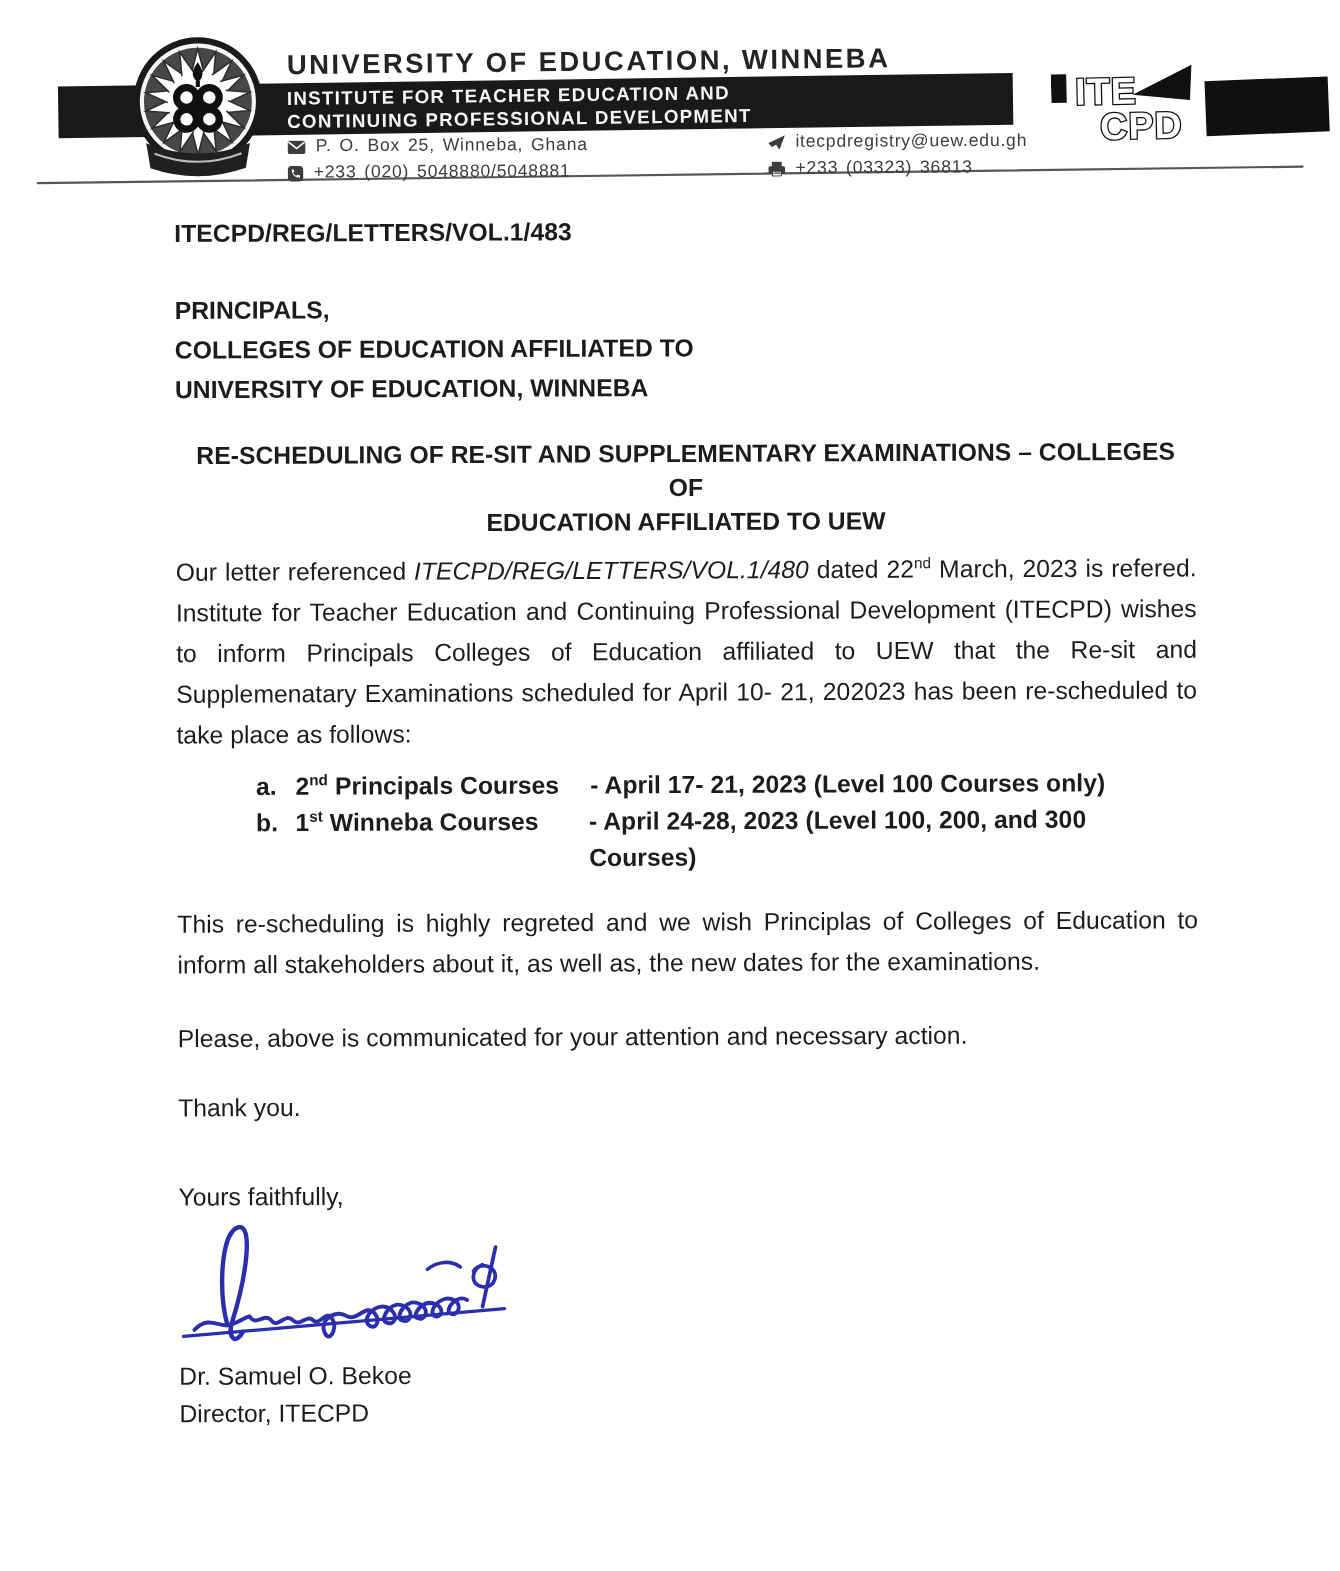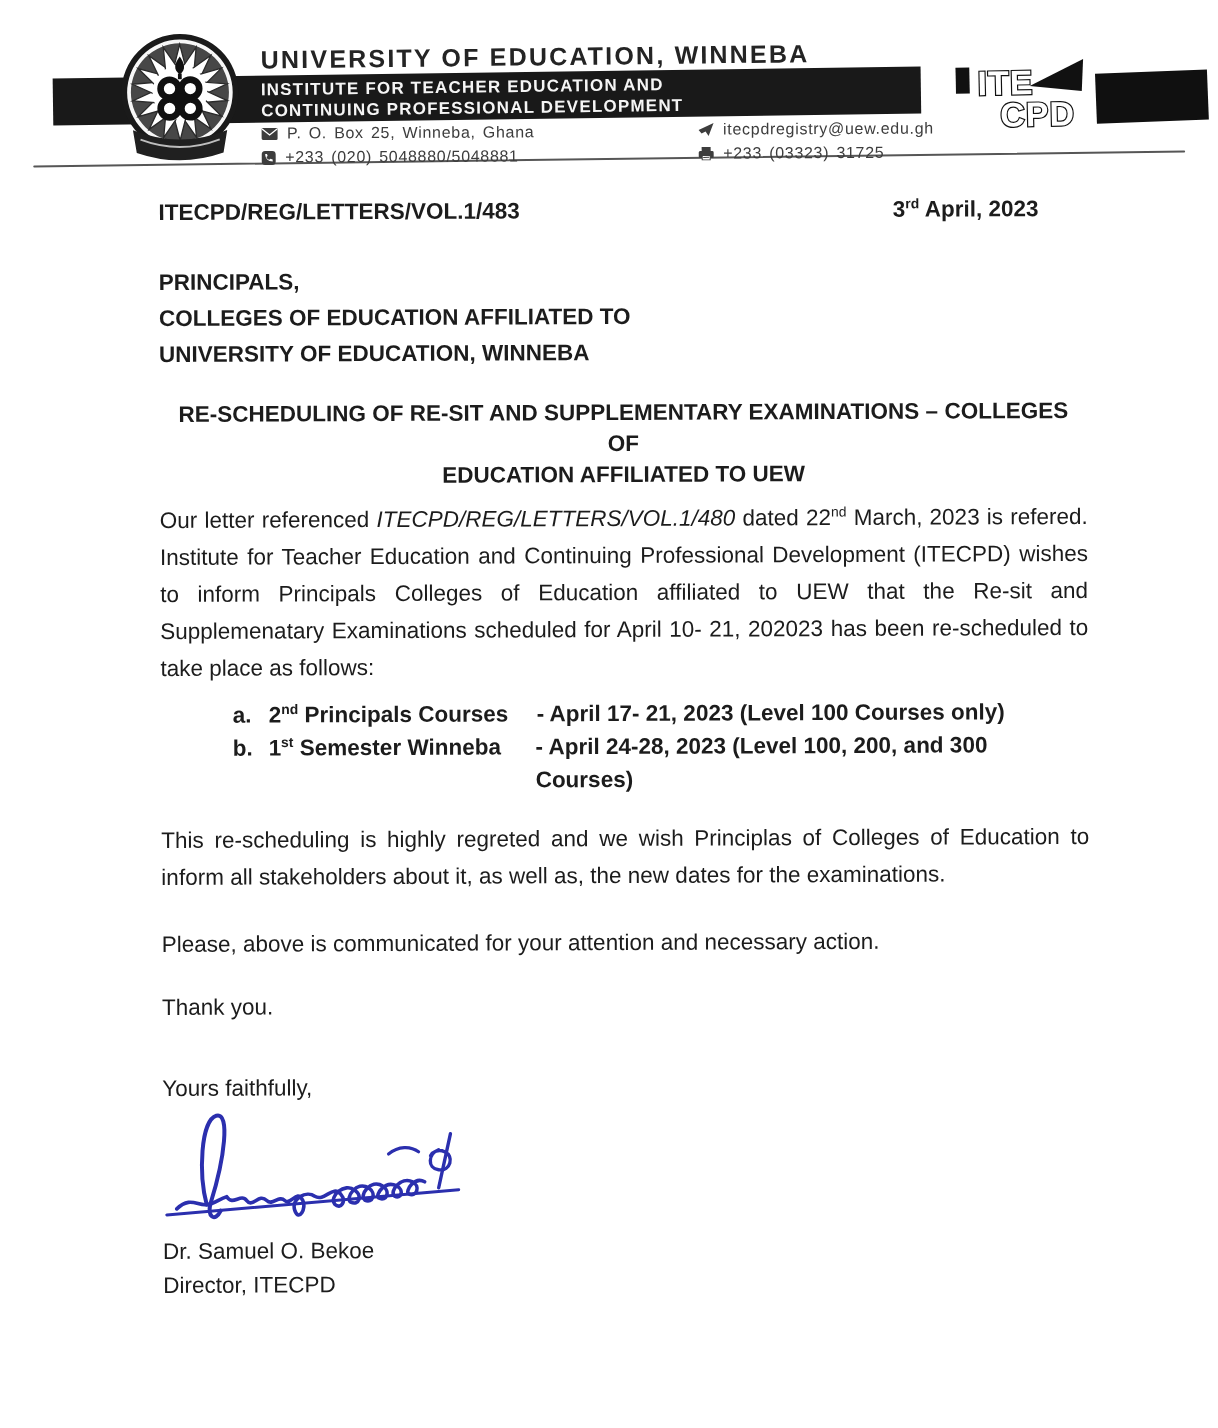--- a/index.html
+++ b/index.html
@@ -143,21 +143,21 @@
       </svg>
       <span>itecpdregistry@uew.edu.gh</span>
     </div>
     <div class="contact-row">
       <svg width="16" height="14" viewBox="0 0 16 14">
         <rect x="3.5" y="0.5" width="9" height="5" fill="#3d3d3d"></rect>
         <rect x="0.5" y="4.5" width="15" height="7" rx="1.5" fill="#3d3d3d"></rect>
         <rect x="4" y="9" width="8" height="4.5" fill="#ffffff" stroke="#3d3d3d" stroke-width="1"></rect>
         <line x1="5" y1="10.8" x2="11" y2="10.8" stroke="#3d3d3d" stroke-width="1"></line>
       </svg>
-      <span>+233 (03323) 31725</span>
+      <span>+233 (03323) 36813</span>
     </div>
   </div>
 
   <div class="itecpd-logo">
     <svg width="138" height="82" viewBox="0 0 138 82">
       <polygon points="74,30 128,4 126,36" fill="#111111"></polygon>
       <rect x="0" y="10" width="14" height="26" fill="#111111"></rect>
       <g font-family="'Liberation Sans',sans-serif" font-weight="bold" font-size="34" fill="#ffffff" stroke="#111111" stroke-width="2.4" paint-order="stroke">
         <text x="22" y="38" letter-spacing="1">ITE</text>
         <text x="44" y="70" letter-spacing="1">CPD</text>
@@ -166,21 +166,20 @@
   </div>
 
   <div class="black-box"></div>
 
   <div class="rule"></div>
 
   <div class="letter">
 
     <div class="ref-row">
       <span>ITECPD/REG/LETTERS/VOL.1/483</span>
-      <span class="date"><span>3</span><sup>rd</sup><span> April, 2023</span></span>
     </div>
 
     <div class="addressee">
       <div>PRINCIPALS,</div>
       <div>COLLEGES OF EDUCATION AFFILIATED TO</div>
       <div>UNIVERSITY OF EDUCATION, WINNEBA</div>
     </div>
 
     <div class="subject">
       <div>RE-SCHEDULING OF RE-SIT AND SUPPLEMENTARY EXAMINATIONS – COLLEGES OF</div>
@@ -190,21 +189,21 @@
     <div class="para p1"><span>Our letter referenced </span><span class="ref-italic">ITECPD/REG/LETTERS/VOL.1/480</span><span> dated 22</span><sup>nd</sup><span> March, 2023 is refered. Institute for Teacher Education and Continuing Professional Development (ITECPD) wishes to inform Principals Colleges of Education affiliated to UEW that the Re-sit and Supplemenatary Examinations scheduled for April 10- 21, 202023 has been re-scheduled to take place as follows:</span></div>
 
     <div class="list">
       <div class="list-row">
         <span class="list-marker">a.</span>
         <span class="list-name"><span>2</span><sup>nd</sup><span> Principals Courses</span></span>
         <span class="list-sched">- April 17- 21, 2023 (Level 100 Courses only)</span>
       </div>
       <div class="list-row">
         <span class="list-marker">b.</span>
-        <span class="list-name"><span>1</span><sup>st</sup><span> Semester Winneba</span></span>
+        <span class="list-name"><span>1</span><sup>st</sup><span> Winneba Courses</span></span>
         <span class="list-sched">- April 24-28, 2023 (Level 100, 200, and 300 Courses)</span>
       </div>
     </div>
 
     <div class="para p2">This re-scheduling is highly regreted and we wish Principlas of Colleges of Education to inform all stakeholders about it, as well as, the new dates for the examinations.</div>
 
     <div class="p3">Please, above is communicated for your attention and necessary action.</div>
 
     <div class="thanks">Thank you.</div>
 

